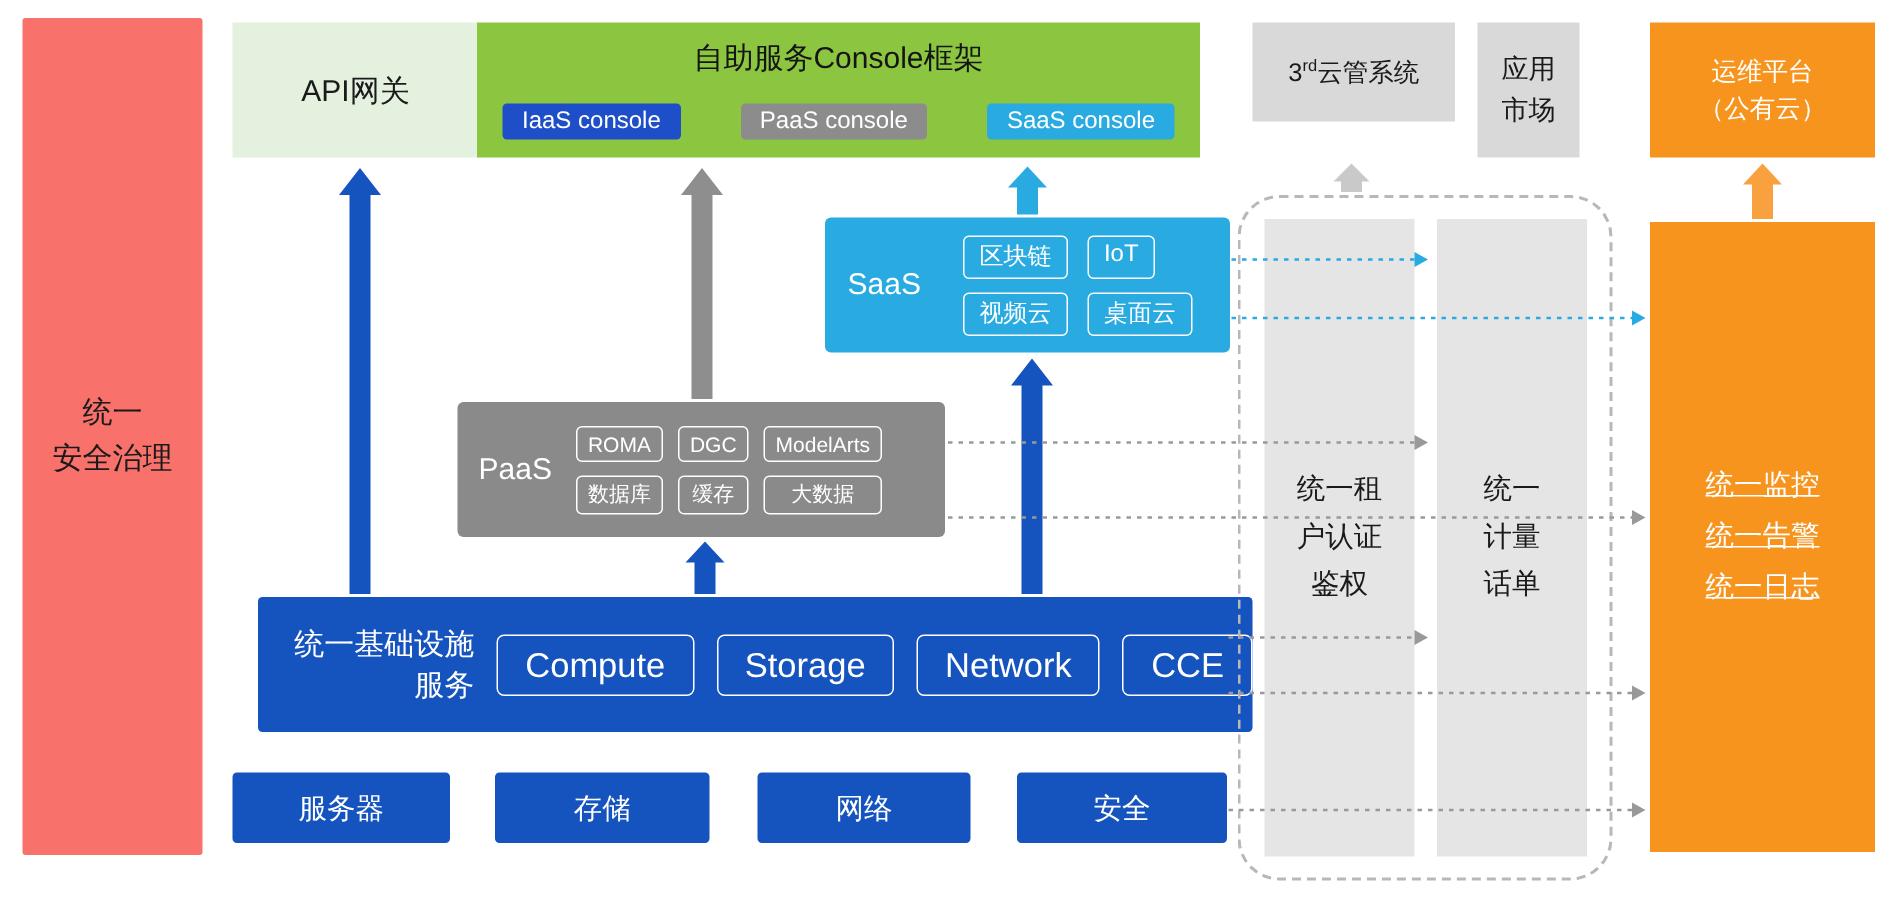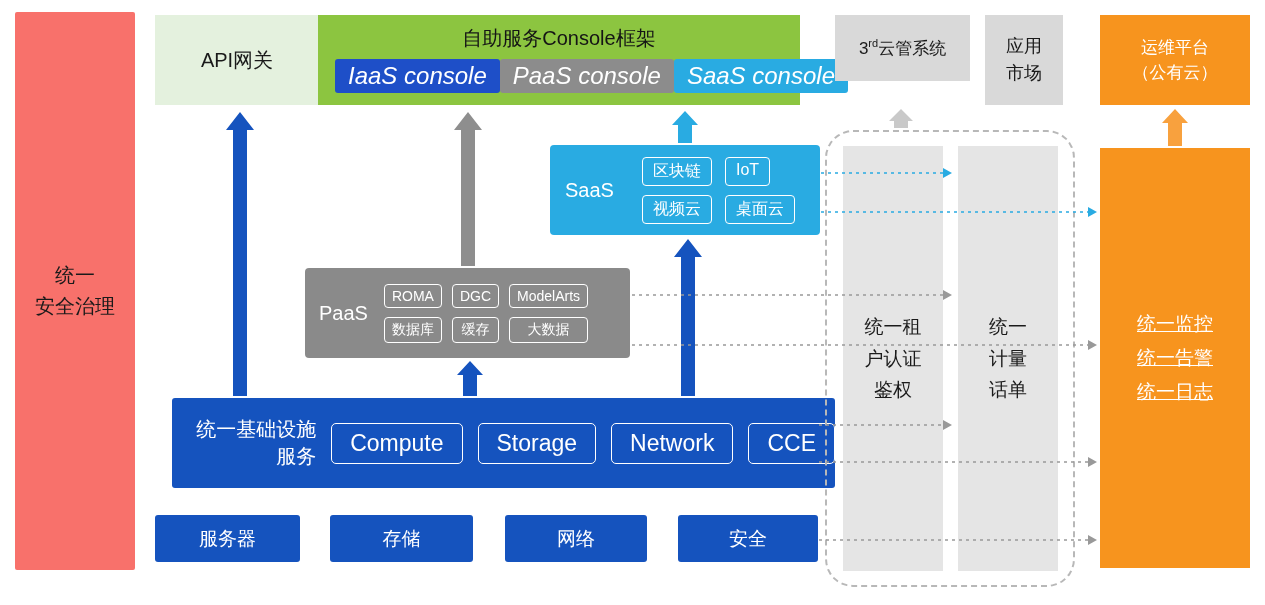--- a/index.html
+++ b/index.html
@@ -9,29 +9,29 @@
   .center { display:flex; align-items:center; justify-content:center; text-align:center; }
   .pre { white-space:pre-line; }
 
   #security-bar { left:15px; top:12px; width:120px; height:558px; background:#F8716B; font-size:20px; color:#1a1a1a; line-height:1.55; border-radius:2px; }
 
   #api-box { left:155px; top:15px; width:164px; height:90px; background:#E4F1DE; font-size:20px; color:#1a1a1a; }
 
   #console-box { left:318px; top:15px; width:482px; height:90px; background:#8CC540; padding:10px 17px 12px; display:flex; flex-direction:column; justify-content:space-between; border-radius:0; }
   .console-title { font-size:20px; color:#151515; text-align:center; }
   .console-row { display:flex; justify-content:space-between; }
-  .console-btn { color:#fff; font-size:24px; padding:3px 13px; border-radius:3px; white-space:nowrap;font-style:italic; }
+  .console-btn { color:#fff; font-size:16px; padding:3px 13px; border-radius:3px; white-space:nowrap; }
   .btn-iaas { background:#1E4FC8; }
   .btn-paas { background:#8C8C8C; }
   .btn-saas { background:#29ABE2; }
 
   #third-box { left:835px; top:15px; width:135px; height:66px; background:#D9D9D9; font-size:17px; color:#1a1a1a; }
   #third-box sup { font-size:11px; }
 
-  #market-box { left:985px; top:15px; width:78px; height:90px; background:#D9D9D9; font-size:18px; color:#1a1a1a; line-height:1.5; }
+  #market-box { left:985px; top:15px; width:68px; height:90px; background:#D9D9D9; font-size:18px; color:#1a1a1a; line-height:1.5; }
 
   #om-box { left:1100px; top:15px; width:150px; height:90px; background:#F7941E; font-size:17px; color:#fff; line-height:1.5; }
 
   #saas-box { left:550px; top:145px; width:270px; height:90px; background:#29ABE2; border-radius:4px; display:flex; align-items:center; padding-left:15px; gap:28px; }
   .big-label { color:#fff; font-size:20px;text-align:right; }
   .chip-rows { display:flex; flex-direction:column; gap:9px; align-items:flex-start; }
   .chip-row { display:flex; gap:13px; }
   .chip { border:1px solid #fff; border-radius:4px; color:#fff; font-size:16px; padding:3px 10px; white-space:nowrap; text-align:center; }
 
   #paas-box { left:305px; top:268px; width:325px; height:90px; background:#8A8A8A; border-radius:4px; display:flex; align-items:center; padding-left:14px; gap:16px; }

